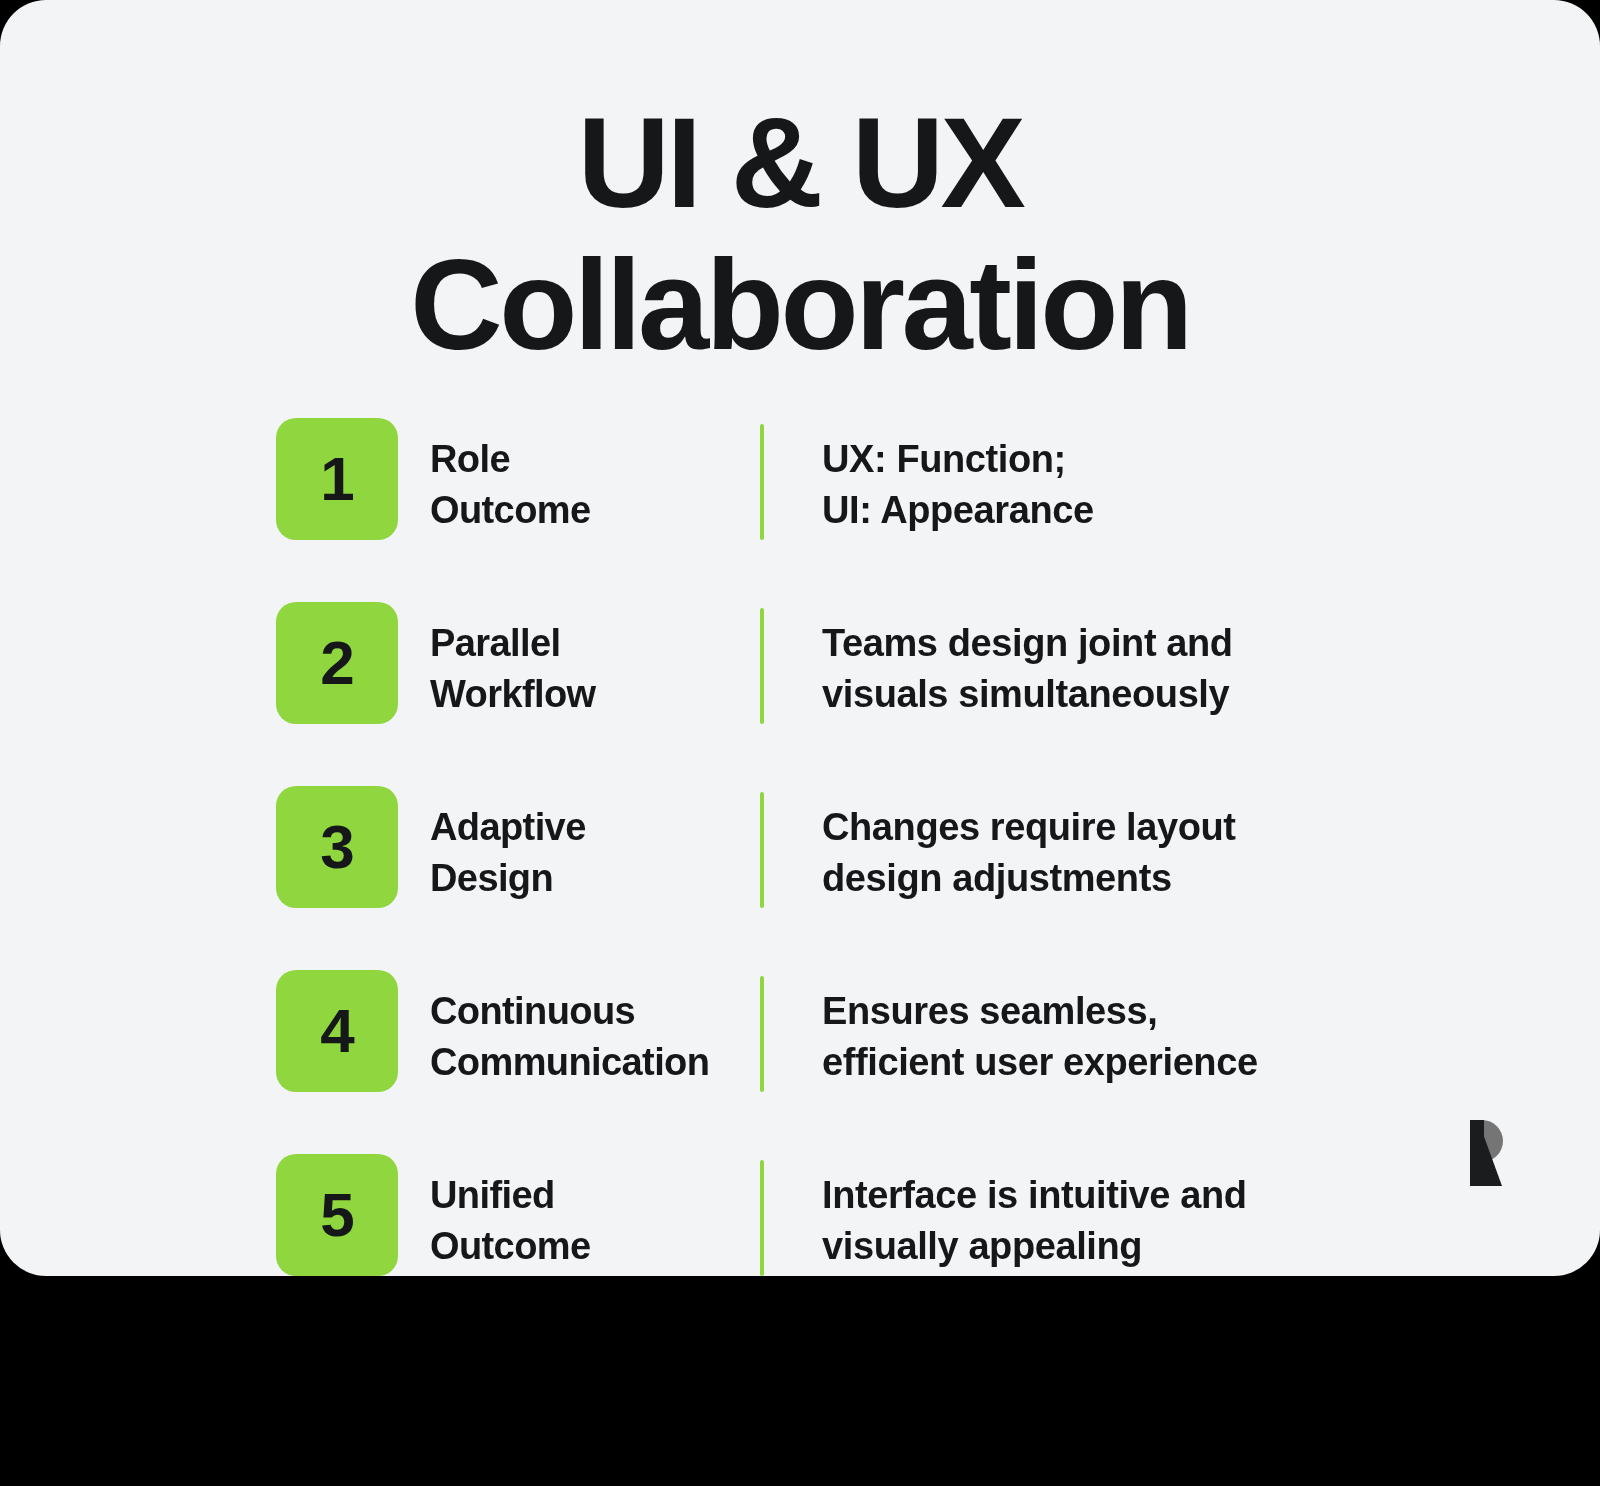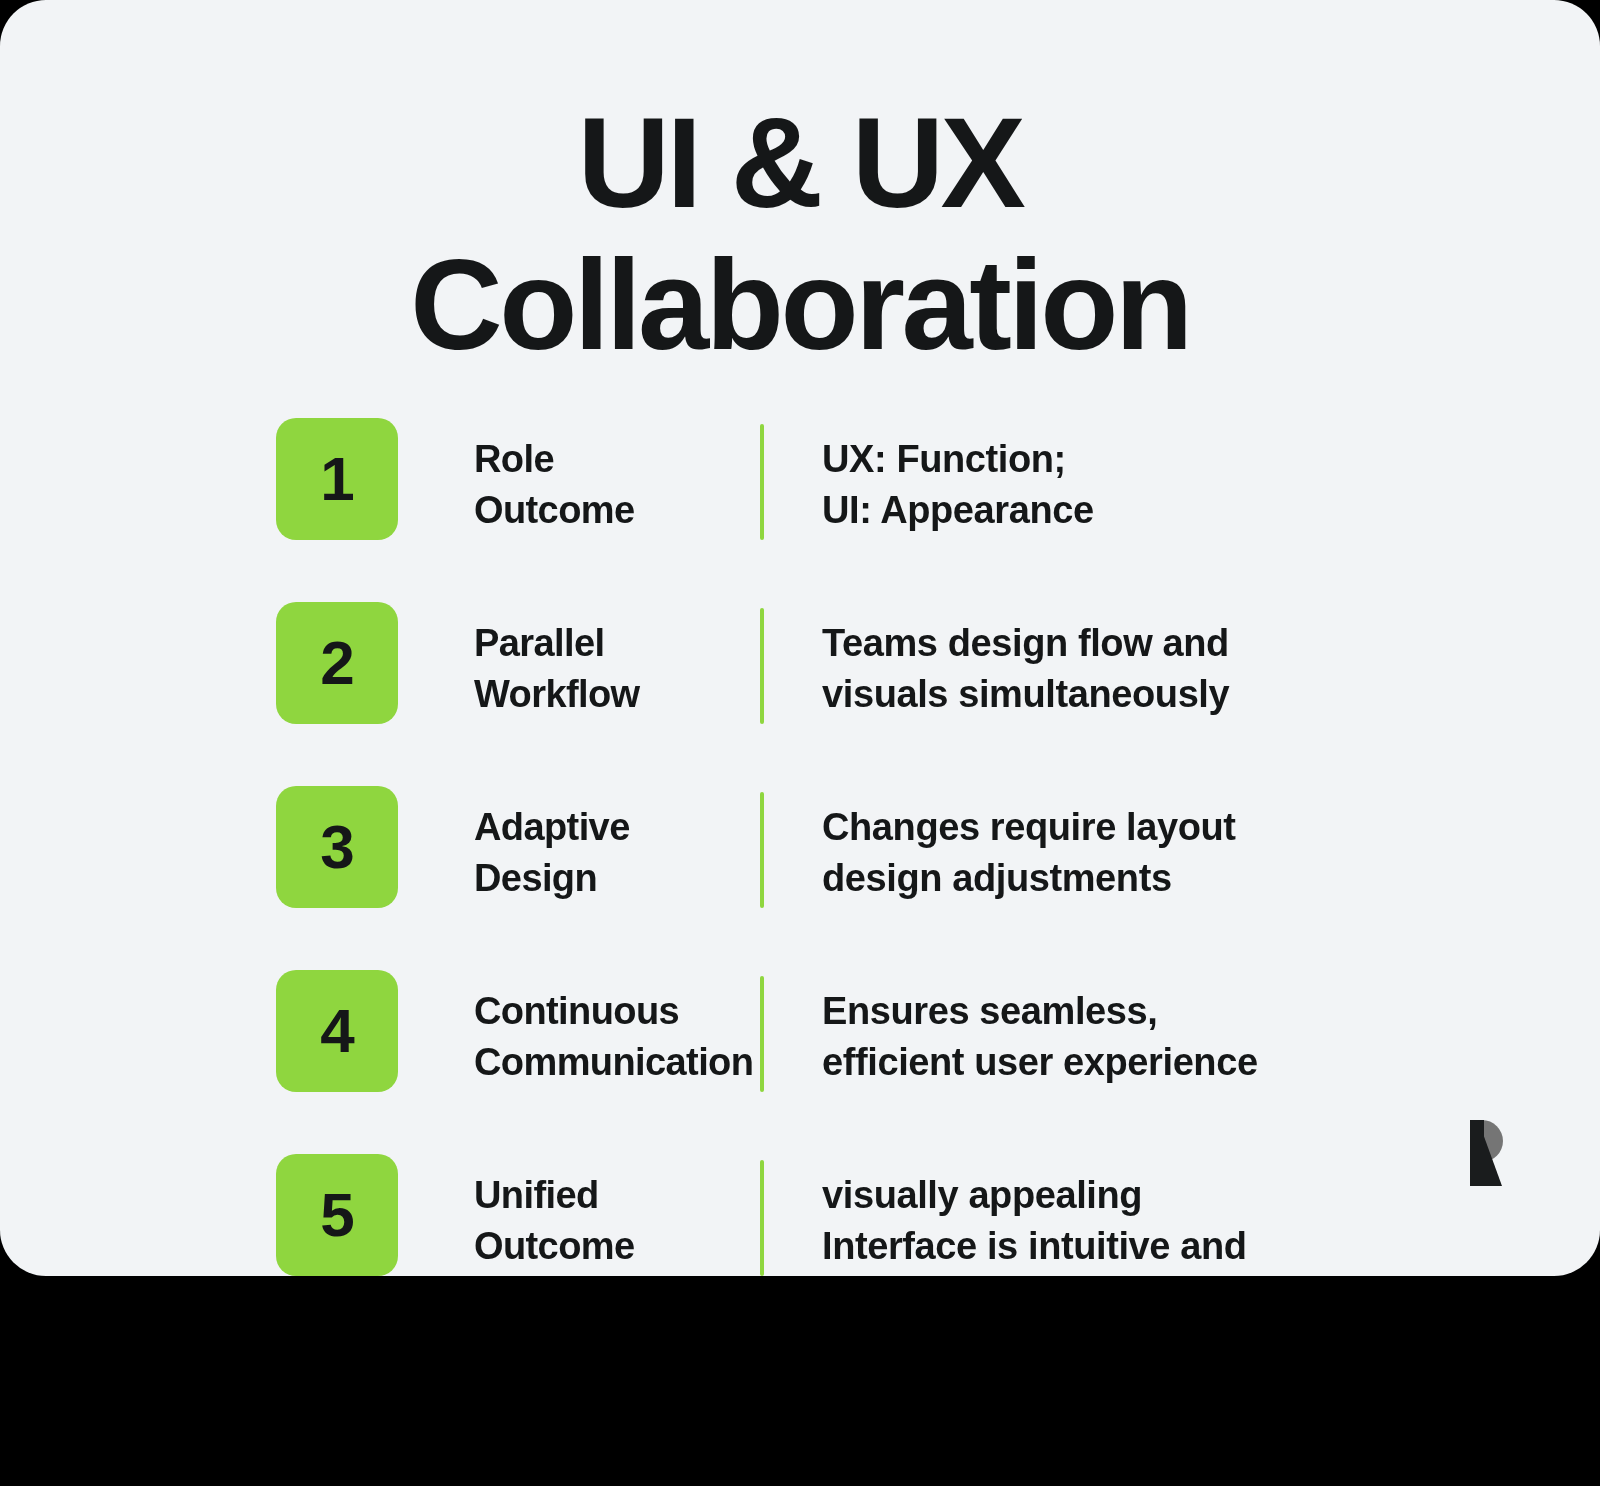--- a/index.html
+++ b/index.html
@@ -73,21 +73,21 @@
     font-family: "Liberation Sans", sans-serif;
     font-weight: 700;
     font-size: 62px;
     line-height: 1;
     letter-spacing: -1px;
   }
 
   .label-col {
     flex: 0 0 auto;
     width: 362px;
-    padding-left: 76px;
+    padding-left: 32px;
     box-sizing: border-box;
     padding-top: 16px;
   }
   .label-text {
     display: block;
     color: #151718;
     font-family: "Liberation Sans", sans-serif;
     font-weight: 700;
     font-size: 38px;
     line-height: 51px;
@@ -154,21 +154,21 @@
     </div>
 
     <div class="row">
       <div class="badge">2</div>
       <div class="label-col">
         <span class="label-text">Parallel</span>
         <span class="label-text">Workflow</span>
       </div>
       <div class="divider"></div>
       <div class="desc-col">
-        <span class="desc-text">Teams design flow and</span>
+        <span class="desc-text">Teams design joint and</span>
         <span class="desc-text">visuals simultaneously</span>
       </div>
     </div>
 
     <div class="row">
       <div class="badge">3</div>
       <div class="label-col">
         <span class="label-text">Adaptive</span>
         <span class="label-text">Design</span>
       </div>
@@ -193,22 +193,22 @@
     </div>
 
     <div class="row">
       <div class="badge">5</div>
       <div class="label-col">
         <span class="label-text">Unified</span>
         <span class="label-text">Outcome</span>
       </div>
       <div class="divider"></div>
       <div class="desc-col">
+        <span class="desc-text">Interface is intuitive and</span>
         <span class="desc-text">visually appealing</span>
-        <span class="desc-text">Interface is intuitive and</span>
       </div>
     </div>
 
   </div>
 
   <div class="logo">
     <svg width="60" height="74" viewBox="0 0 60 74" xmlns="http://www.w3.org/2000/svg">
       <path d="M18 0 H30 A21 21 0 0 1 30 42 H18 Z" fill="#757575"></path>
       <path d="M18 0 H26 L50 66 H18 Z" fill="#1A1C1D"></path>
       <rect x="18" y="0" width="14" height="66" fill="#1A1C1D"></rect>

